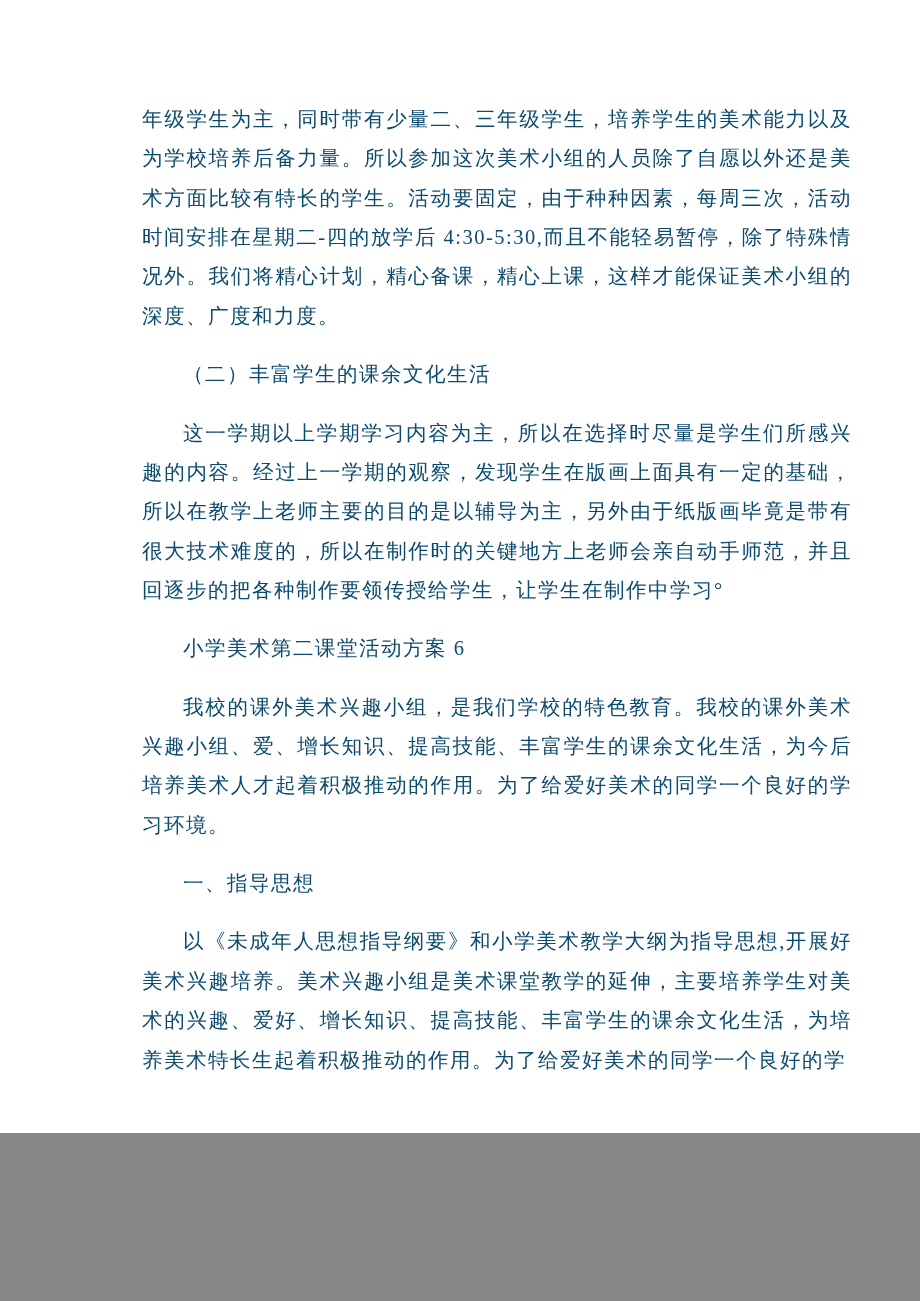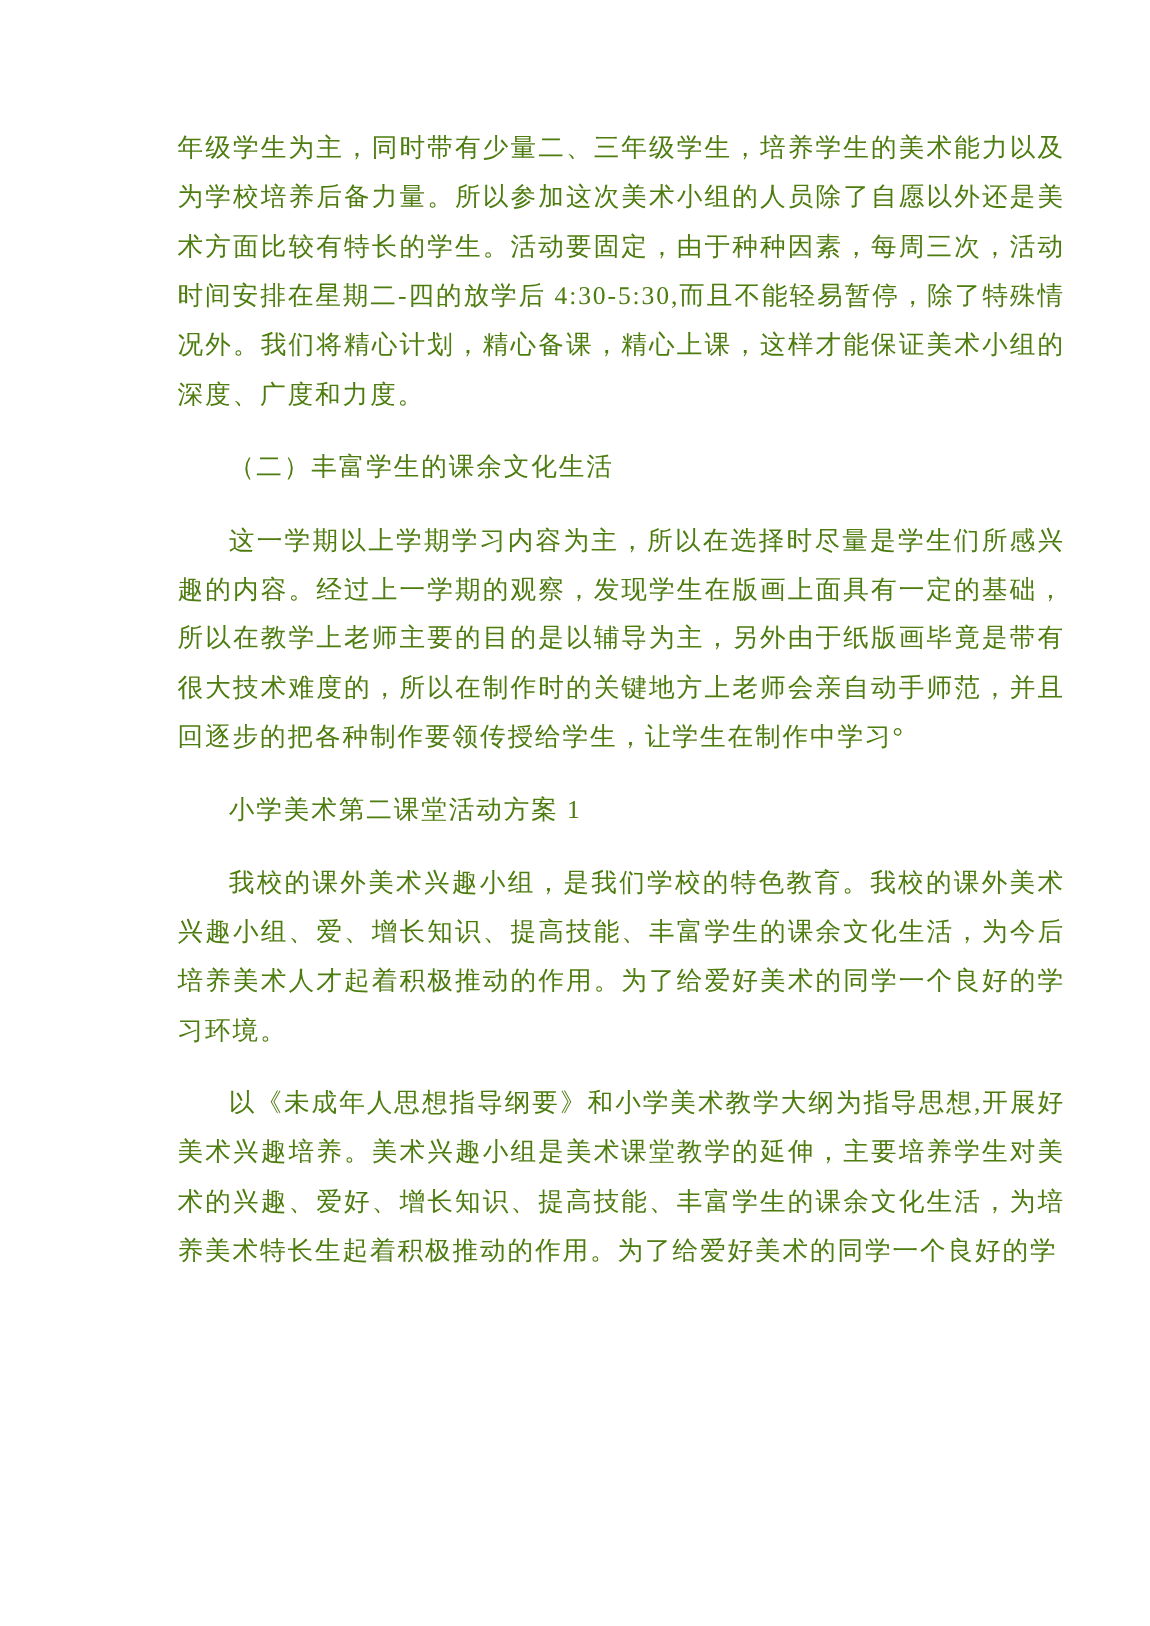--- a/index.html
+++ b/index.html
@@ -3,27 +3,27 @@
 <meta charset="utf-8">
 <style>
   html, body {
     margin: 0;
     padding: 0;
     background: #888;
   }
   .page {
     position: relative;
     width: 920px;
-    height: 1301px;
+    height: 1133px;
     margin: 0 auto;
     background: #ffffff;
     box-sizing: border-box;
     padding: 100px 68px 60px 142px;
     font-family: "Liberation Serif", "DejaVu Serif", serif;
-    color: #4d7c0f;
+    color: #0c4a6e;
     overflow: hidden;
   }
   .doc p {
     margin: 0 0 19px 0;
     font-size: 20.5px;
     line-height: 1.92;
     letter-spacing: 1.5px;
     text-align: justify;
     text-justify: inter-ideograph;
     word-break: break-all;
@@ -36,17 +36,18 @@
   }
 </style>
 </head>
 <body>
 
 <div class="page">
   <div class="doc">
     <p class="no-indent">年级学生为主，同时带有少量二、三年级学生，培养学生的美术能力以及为学校培养后备力量。所以参加这次美术小组的人员除了自愿以外还是美术方面比较有特长的学生。活动要固定，由于种种因素，每周三次，活动时间安排在星期二-四的放学后 4:30-5:30,而且不能轻易暂停，除了特殊情况外。我们将精心计划，精心备课，精心上课，这样才能保证美术小组的深度、广度和力度。</p>
     <p class="indent">（二）丰富学生的课余文化生活</p>
     <p class="indent">这一学期以上学期学习内容为主，所以在选择时尽量是学生们所感兴趣的内容。经过上一学期的观察，发现学生在版画上面具有一定的基础，所以在教学上老师主要的目的是以辅导为主，另外由于纸版画毕竟是带有很大技术难度的，所以在制作时的关键地方上老师会亲自动手师范，并且回逐步的把各种制作要领传授给学生，让学生在制作中学习°</p>
-    <p class="indent">小学美术第二课堂活动方案 1</p>
+    <p class="indent">小学美术第二课堂活动方案 6</p>
     <p class="indent">我校的课外美术兴趣小组，是我们学校的特色教育。我校的课外美术兴趣小组、爱、增长知识、提高技能、丰富学生的课余文化生活，为今后培养美术人才起着积极推动的作用。为了给爱好美术的同学一个良好的学习环境。</p>
+    <p class="indent">一、指导思想</p>
     <p class="indent">以《未成年人思想指导纲要》和小学美术教学大纲为指导思想,开展好美术兴趣培养。美术兴趣小组是美术课堂教学的延伸，主要培养学生对美术的兴趣、爱好、增长知识、提高技能、丰富学生的课余文化生活，为培养美术特长生起着积极推动的作用。为了给爱好美术的同学一个良好的学</p>
   </div>
 </div>
 
 </body></html>

